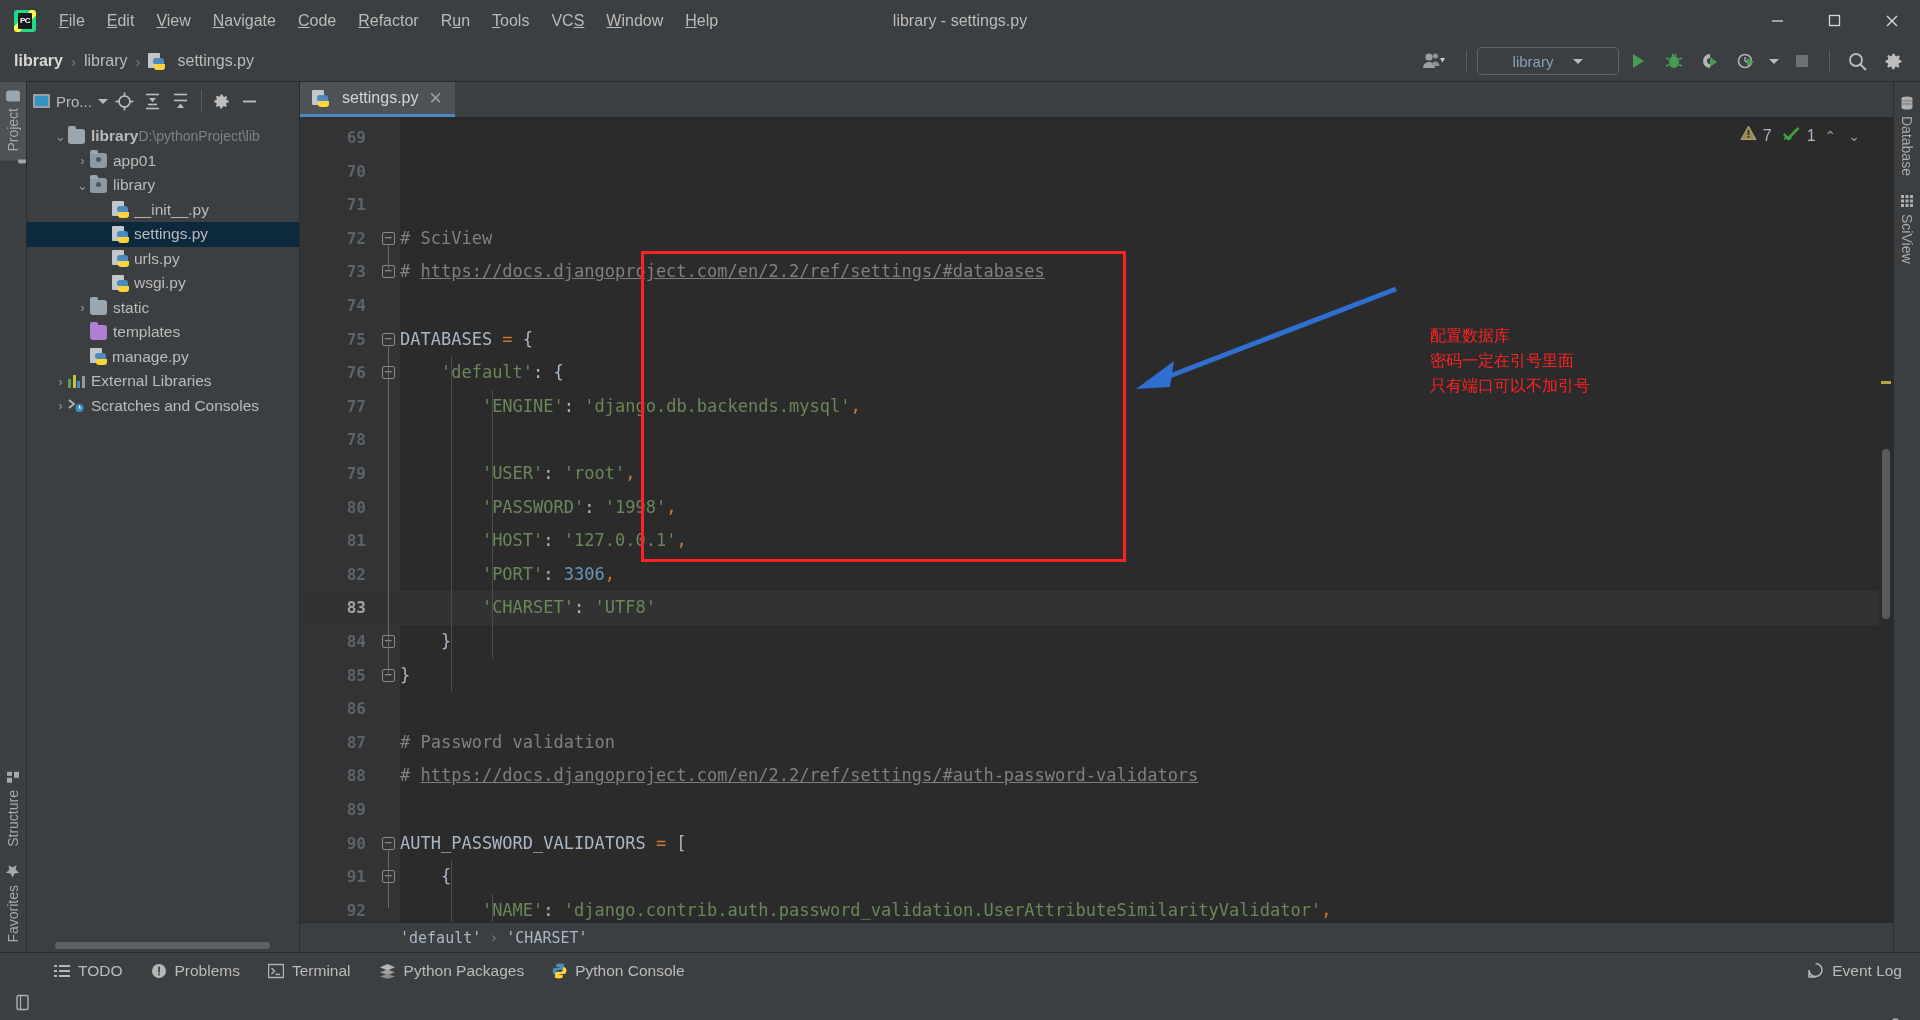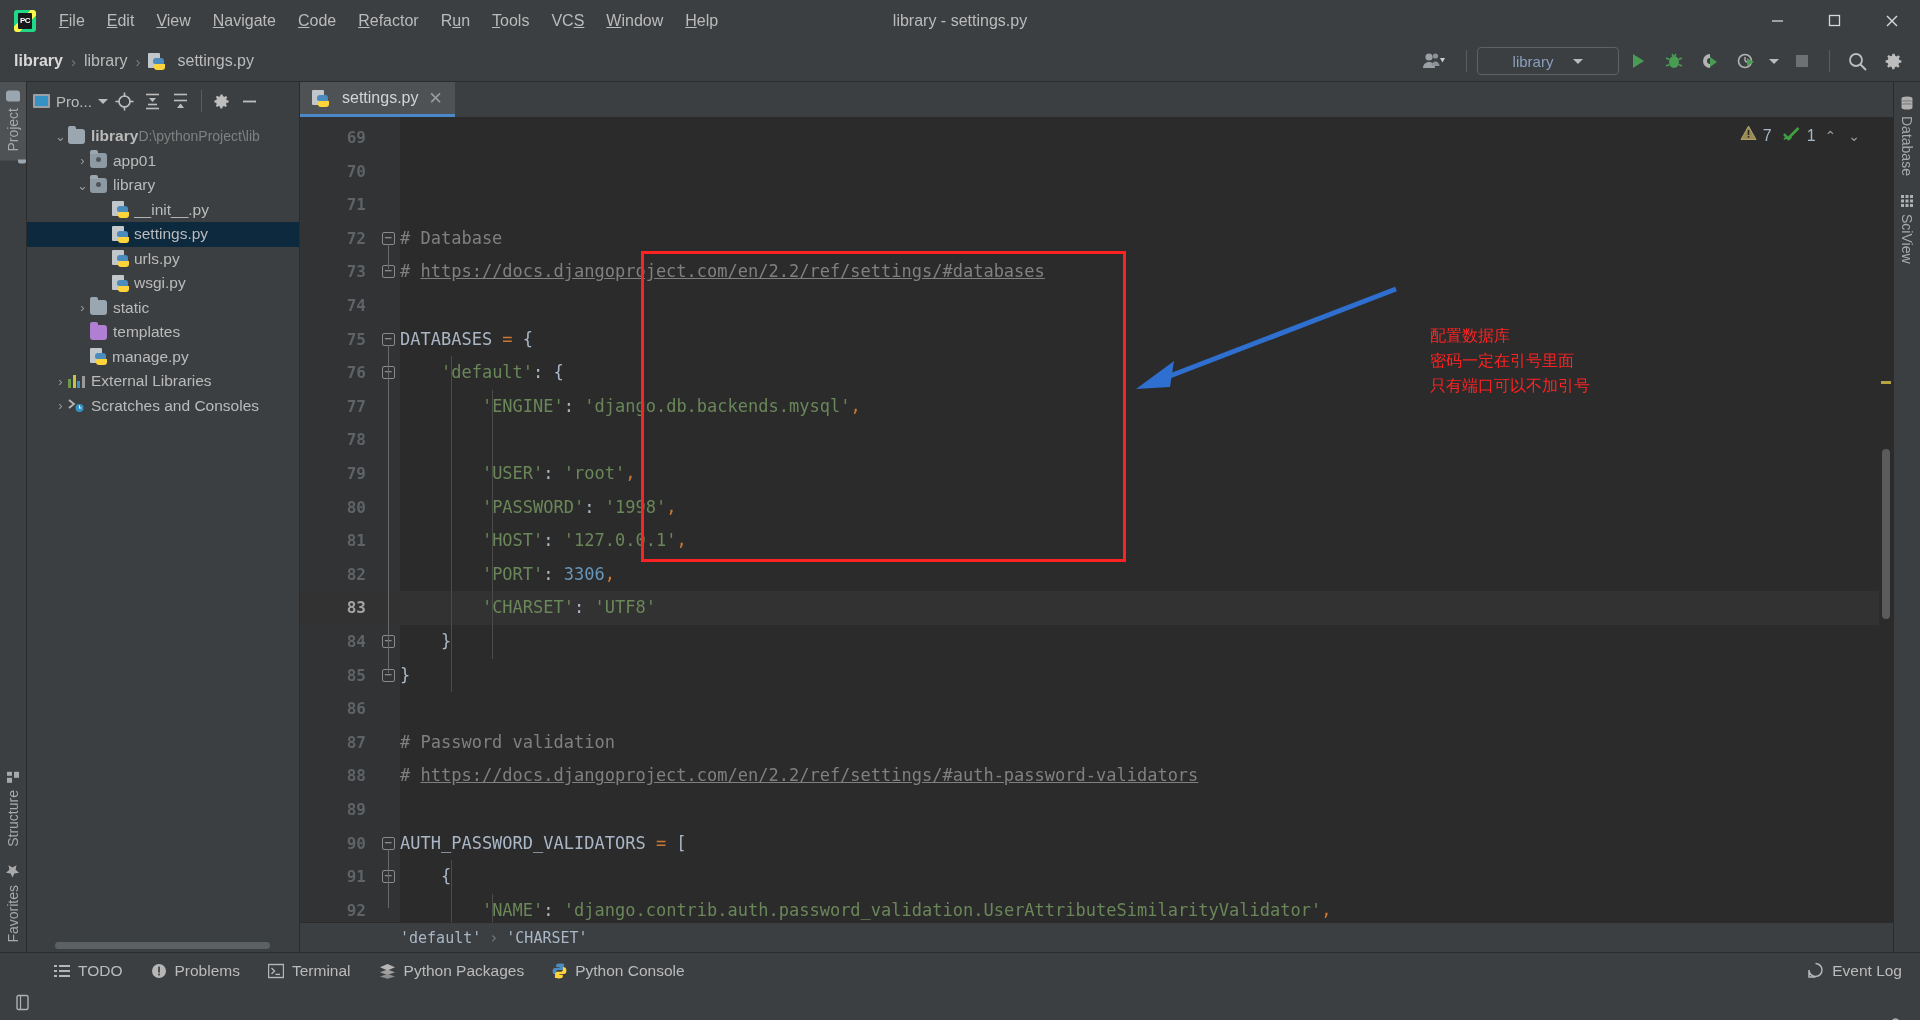--- a/index.html
+++ b/index.html
@@ -559,21 +559,21 @@
               <div class="bx">−</div>
             </div>
             <div class="foldline" style="top: 126.8px; height: 25.6px;"></div>
             <div class="foldline" style="top: 227.6px; height: 328px;"></div>
             <div class="foldline" style="top: 731.6px; height: 59.2px;"></div>
           </div>
         <div class="code" id="code">
             <div class="hl-row" style="top: 474.4px;"></div>
             <div class="cline" style="top: 4px;"></div>
             <div class="cline" style="top: 71.2px;"></div>
-            <div class="cline" style="top: 104.8px;"><span class="cm"># Database</span></div>
+            <div class="cline" style="top: 104.8px;"><span class="cm"># SciView</span></div>
             <div class="cline" style="top: 138.4px;"><span class="cm"># </span><span class="lnk">https://docs.djangoproject.com/en/2.2/ref/settings/#databases</span></div>
             <div class="cline" style="top: 172px;"></div>
             <div class="cline" style="top: 205.6px;"><span class="def">DATABASES </span><span class="kw">= </span><span class="def">{</span></div>
             <div class="cline" style="top: 239.2px;"><span class="def">    </span><span class="str">'default'</span><span class="def">: </span><span class="def">{</span></div>
             <div class="cline" style="top: 272.8px;"><span class="def">        </span><span class="str">'ENGINE'</span><span class="def">: </span><span class="str">'django.db.backends.mysql'</span><span class="comma">,</span></div>
             <div class="cline" style="top: 340px;"><span class="def">        </span><span class="str">'USER'</span><span class="def">: </span><span class="str">'root'</span><span class="comma">,</span></div>
             <div class="cline" style="top: 373.6px;"><span class="def">        </span><span class="str">'PASSWORD'</span><span class="def">: </span><span class="str">'1998'</span><span class="comma">,</span></div>
             <div class="cline" style="top: 407.2px;"><span class="def">        </span><span class="str">'HOST'</span><span class="def">: </span><span class="str">'127.0.0.1'</span><span class="comma">,</span></div>
             <div class="cline" style="top: 440.8px;"><span class="def">        </span><span class="str">'PORT'</span><span class="def">: </span><span class="num">3306</span><span class="comma">,</span></div>
             <div class="cline" style="top: 474.4px;"><span class="def">        </span><span class="str">'CHARSET'</span><span class="def">: </span><span class="str">'UTF8'</span></div>

